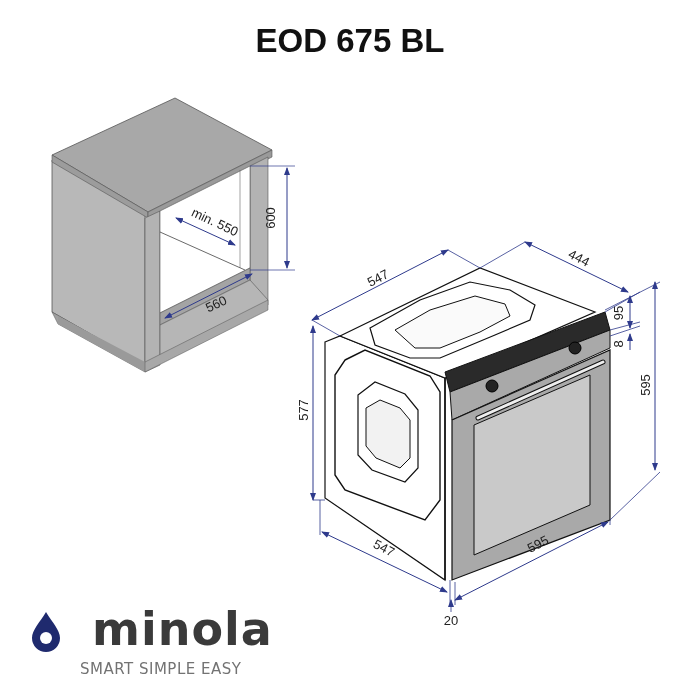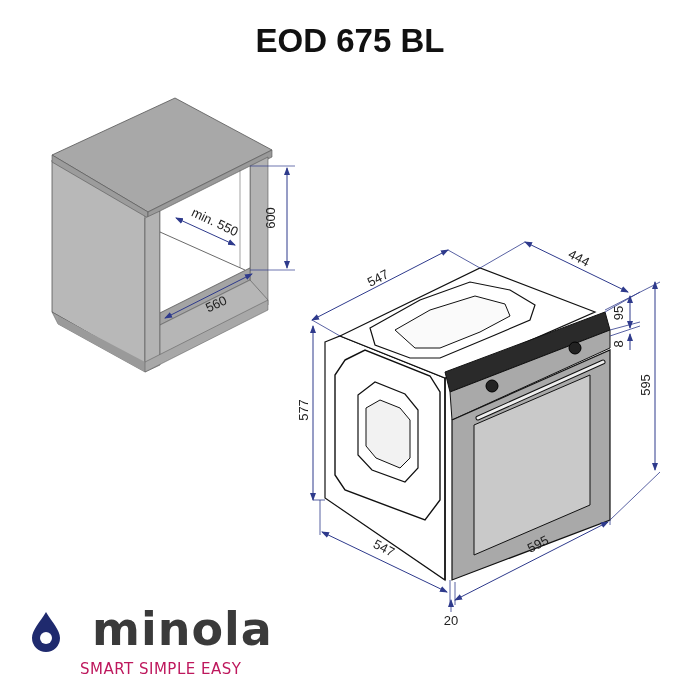--- a/index.html
+++ b/index.html
@@ -1,21 +1,21 @@
 <!DOCTYPE html>
 <html><head>
 <meta charset="utf-8">
 <style>
   html, body { margin:0; padding:0; background:#ffffff; }
   body { width:700px; height:700px; position:relative; overflow:hidden; font-family:"Liberation Sans", sans-serif; }
   .title { position:absolute; top:22px; left:0; width:700px; text-align:center; font-family:"Liberation Sans", sans-serif; font-weight:bold; font-size:33px; color:#111; letter-spacing:0px; }
   svg.diagram { position:absolute; left:0; top:0; }
   .dimtext { font-family:"Liberation Sans", sans-serif; font-size:13px; fill:#222; }
   .brand { position:absolute; left:92px; top:602px; font-family:"DejaVu Sans", sans-serif; font-size:46px; font-weight:bold; color:#3a3a3a; letter-spacing:1px; }
-  .tagline { position:absolute; left:80px; top:660px; font-family:"DejaVu Sans", sans-serif; font-size:15px; color:#be185d; letter-spacing:0.5px; }
+  .tagline { position:absolute; left:80px; top:660px; font-family:"DejaVu Sans", sans-serif; font-size:15px; color:#737373; letter-spacing:0.5px; }
 </style>
 </head>
 <body>
 
 <div class="title">EOD 675 BL</div>
 
 <svg class="diagram" width="700" height="700" viewBox="0 0 700 700">
   <defs>
     <marker id="arr" markerWidth="8" markerHeight="8" refX="7" refY="4" orient="auto-start-reverse" markerUnits="userSpaceOnUse">
       <path d="M0,1 L8,4 L0,7 Z" fill="#2e3a8c"></path>

